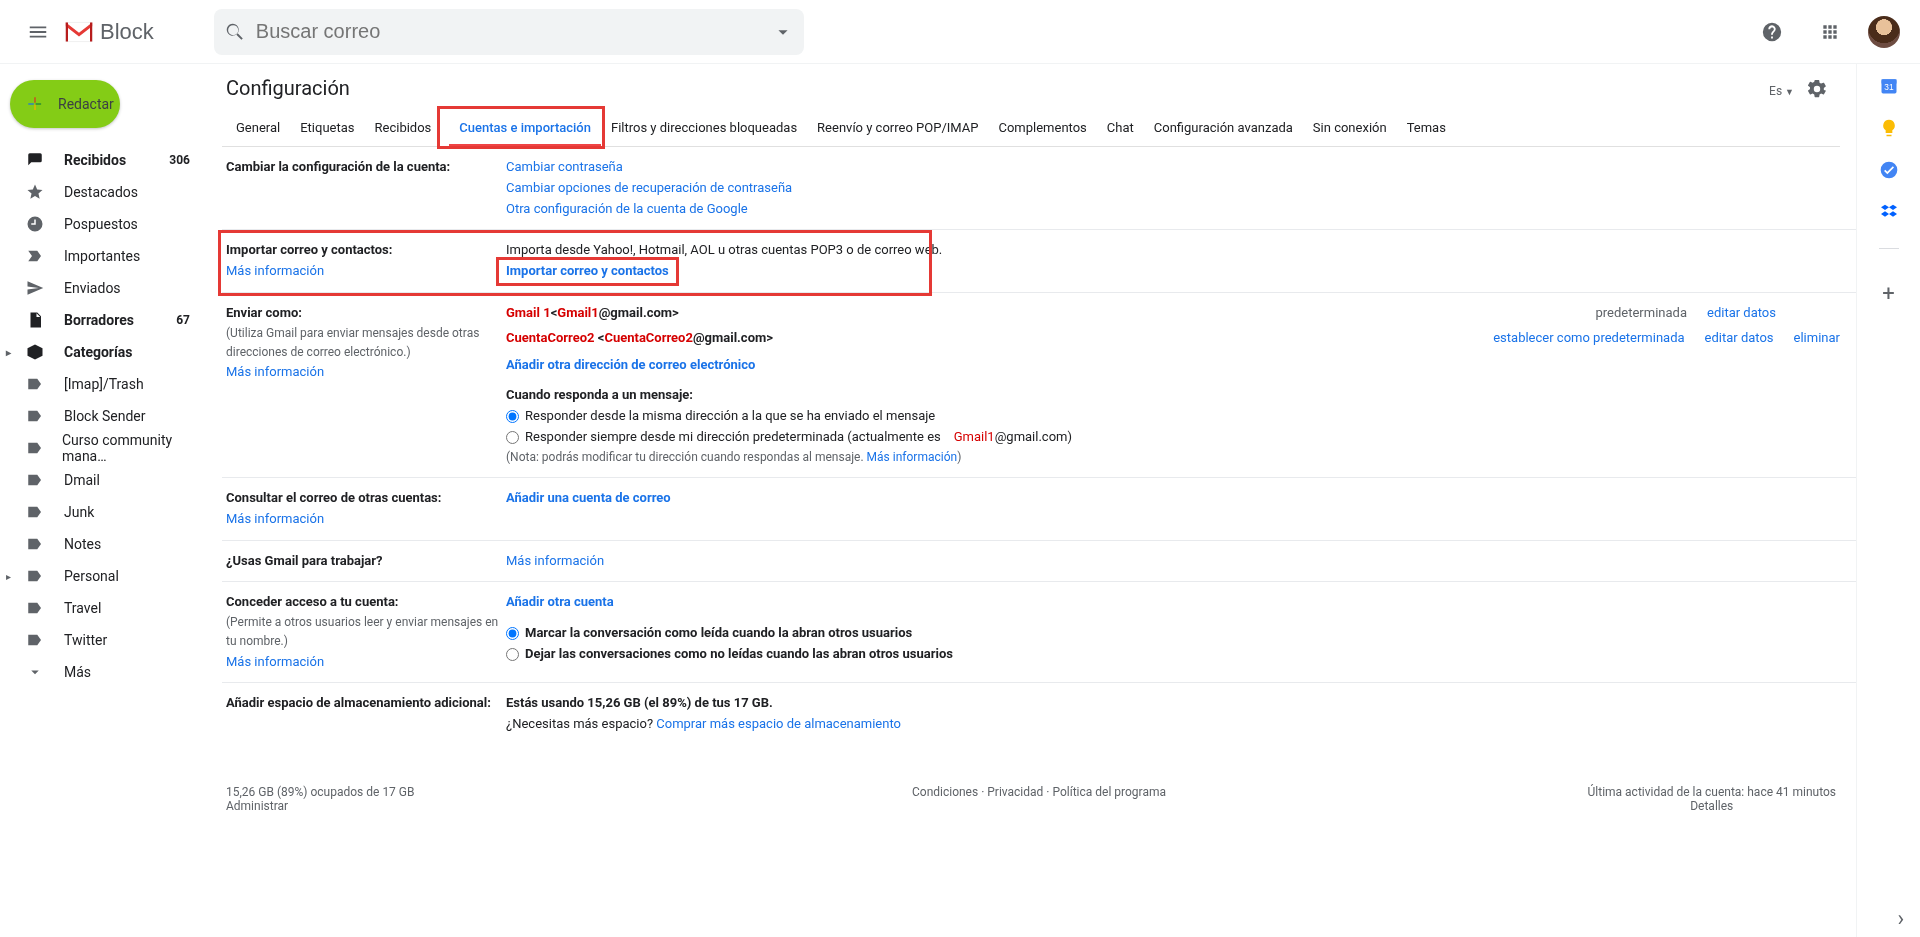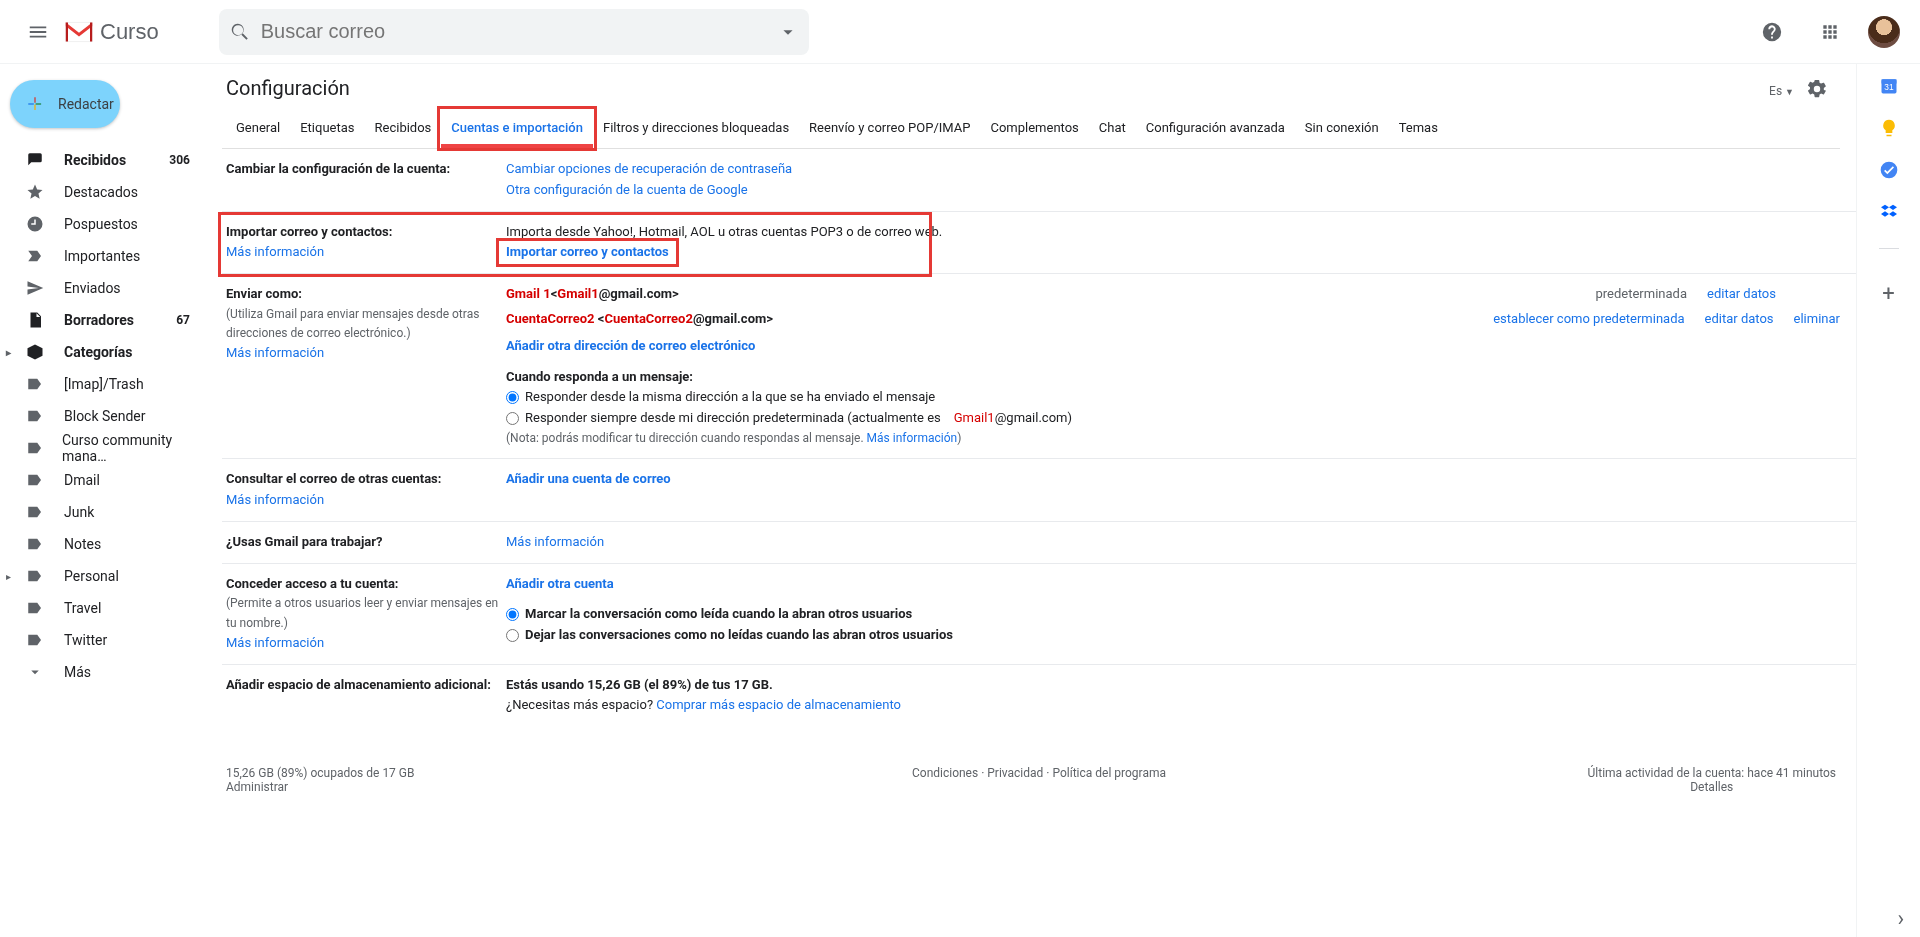--- a/index.html
+++ b/index.html
@@ -13,21 +13,21 @@
   .logo-text { font-size: 22px; color:#5f6368; padding-left:6px; font-family: "Product Sans", Arial, sans-serif; }
   .search-box { margin-left: 60px; display:flex; align-items:center; background:#f1f3f4; border-radius: 8px; height: 46px; width: 590px; padding: 0 10px; }
   .search-box input { flex:1; border:none; background:transparent; font-size:20px; outline:none; color:#5f6368; padding-left:10px;}
   .header-right { margin-left:auto; display:flex; align-items:center; gap:18px; padding-right:4px;}
   .icon-btn { width:40px; height:40px; display:flex; align-items:center; justify-content:center; color:#5f6368; border-radius:50%; cursor:pointer; }
   .avatar { width:32px; height:32px; border-radius:50%; background:#8d6e63; background: radial-gradient(circle at 50% 35%, #e8c19a 0 30%, #4a2c1a 31% 60%, #6d4c41 61% 100%); cursor:pointer; }
 
   
   .layout { display:flex; height: calc(100vh - 64px); position: relative; }
   .sidebar { width: 208px; padding-top: 8px; }
-  .compose-btn { margin: 8px 0 16px 10px; height: 48px; width: 110px; border-radius: 24px; box-shadow: 0 1px 3px rgba(60,64,67,.3); display:flex; align-items:center; gap:12px; padding-left:14px; cursor:pointer; background:#7dd3fc; font-size:14px; color:#3c4043; }
+  .compose-btn { margin: 8px 0 16px 10px; height: 48px; width: 110px; border-radius: 24px; box-shadow: 0 1px 3px rgba(60,64,67,.3); display:flex; align-items:center; gap:12px; padding-left:14px; cursor:pointer; background:#84cc16; font-size:14px; color:#3c4043; }
   .compose-plus { width:22px; height:22px; }
 
   .nav { list-style:none; }
   .nav li { display:flex; align-items:center; height:32px; padding: 0 12px 0 26px; border-radius: 0 16px 16px 0; cursor:pointer; font-size:14px; color:#202124; }
   .nav li .nav-icon { width:20px; color:#5f6368; margin-right:18px; display:flex; align-items:center; }
   .nav li.bold { font-weight:700; }
   .nav li.bold .nav-icon { color:#202124; }
   .nav li .count { margin-left:auto; font-size:12px; color:#5f6368; padding-right:6px;}
   .nav li.bold .count { font-weight:700; color:#202124;}
   .nav li .chevron { position:absolute; left:6px; color:#5f6368; font-size:10px;}
@@ -35,21 +35,21 @@
 
   .main { flex:1; padding: 8px 0 0 14px; overflow-y:auto; overflow-x:hidden; }
   .settings-head { display:flex; align-items:center; padding-right:28px; }
   .settings-title { font-size: 20px; color:#202124; padding: 4px 0 10px 4px; }
   .lang-gear { margin-left:auto; display:flex; align-items:center; gap:12px; color:#5f6368; font-size:12px; }
   .gear-icon { font-size:20px; color:#5f6368; cursor:pointer;}
 
   .tabs { display:flex; gap:0; border-bottom: 1px solid #e0e0e0; flex-wrap:wrap; padding-left:4px; margin-right:16px;}
   .tab { padding: 10px 10px 9px; font-size:13px; color:#1a73e8; cursor:pointer; }
   .tab.inactive { color:#202124; }
-  .tab.active { border-bottom:4px solid #ef4444; font-weight:500; }
+  .tab.active { border-bottom:2px solid #ef4444; font-weight:500;margin-left:8px; }
 
   .section { display:flex; border-bottom: 1px solid #e8eaed; padding: 10px 16px 10px 4px; font-size:13px; line-height:1.6; }
   .section-label { width: 280px; flex-shrink:0; }
   .section-label .title { font-weight:700; }
   .section-label .subtitle { color:#5f6368; font-size:12px; }
   .section-body { flex:1; }
   .section-body .radio-row { display:flex; align-items:center; gap:6px; }
   .bold { font-weight:700; }
   .note { color:#5f6368; font-size:12px; }
 
@@ -93,21 +93,21 @@
     <svg width="22" height="22" viewBox="0 0 24 24">
         <path fill="#5f6368" d="M3 6h18v2H3zM3 11h18v2H3zM3 16h18v2H3z"></path>
       </svg>
   </div>
   <div class="logo">
     <svg width="30" height="22" viewBox="0 0 40 30">
       <path fill="#fff" stroke="#d8d8d8" stroke-width="0.5" d="M2 2h36v26H2z"></path>
       <path fill="#e53935" d="M2 2 l18 14 L38 2 v5 L20 21 L2 7 z"></path>
       <path fill="#b71c1c" d="M2 2h3v26H2zM35 2h3v26h-3z"></path>
     </svg>
-    <span class="logo-text">Curso</span>
+    <span class="logo-text">Block</span>
   </div>
   <div class="search-box">
     <svg width="22" height="22" viewBox="0 0 24 24">
         <path fill="#5f6368" d="M15.5 14h-.79l-.28-.27a6.5 6.5 0 1 0-.7.7l.27.28v.79l5 5L20.49 19zM10 15.5A5.5 5.5 0 1 1 15.5 10 5.51 5.51 0 0 1 10 15.5z"></path>
       </svg>
     <input type="text" placeholder="Buscar correo" style="">
     <svg width="22" height="22" viewBox="0 0 24 24" style="cursor:pointer">
         <path fill="#5f6368" d="M7 10l5 5 5-5z"></path>
       </svg>
   </div>
@@ -307,20 +307,21 @@
       <div class="tab inactive">Complementos</div>
       <div class="tab inactive">Chat</div>
       <div class="tab inactive">Configuración avanzada</div>
       <div class="tab inactive">Sin conexión</div>
       <div class="tab inactive">Temas</div>
     </div>
 
     <div class="section">
       <div class="section-label"><span class="title">Cambiar la configuración de la cuenta:</span></div>
       <div class="section-body">
+        <div><span class="link">Cambiar contraseña</span></div>
         <div><span class="link">Cambiar opciones de recuperación de contraseña</span></div>
         <div><span class="link">Otra configuración de la cuenta de Google</span></div>
       </div>
     </div>
 
     <div class="section import-section-outer">
       <div class="section-label">
         <div class="title">Importar correo y contactos:</div>
         <div><span class="link">Más información</span></div>
       </div>

